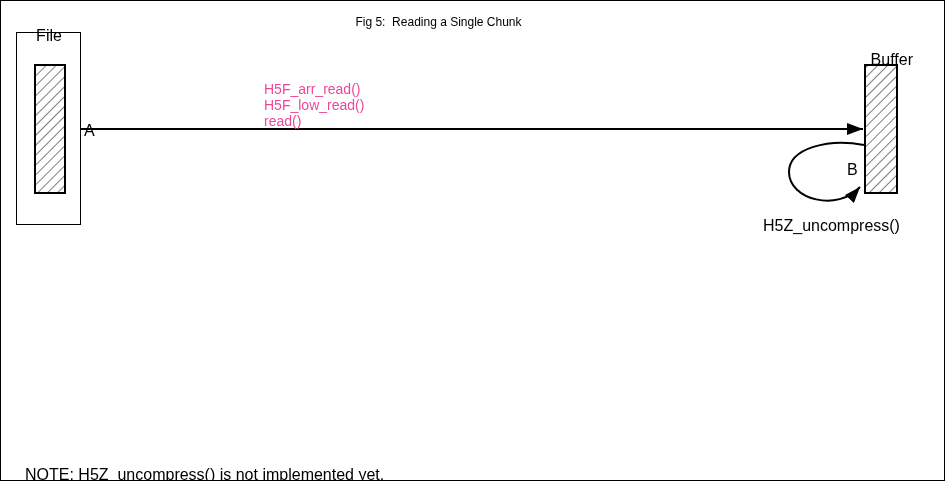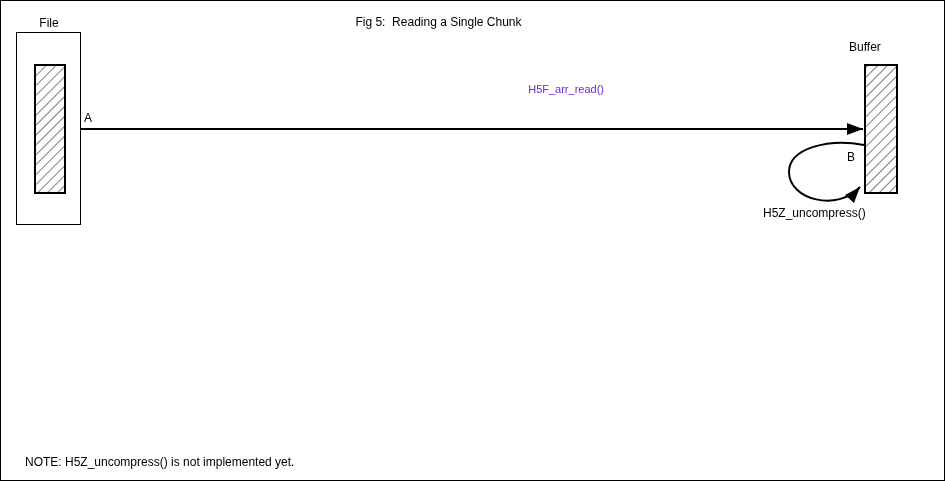--- a/index.html
+++ b/index.html
@@ -18,24 +18,25 @@
     color: #000000;
     overflow: hidden;
   }
   .shapes {
     position: absolute;
     left: 0;
     top: 0;
   }
   .txt {
     position: absolute;
-    font-size: 12px;
+    font-size: 16px;
     line-height: 13px;
     white-space: pre;
     color: #000000;
+    margin-top: 12px;
   }
   .title {
     position: absolute;
     left: 0;
     top: 9px;
     width: 875px;
     text-align: center;
     font-size: 12px;
     line-height: 24px;
     white-space: pre;
@@ -44,39 +45,39 @@
   .file-label {
     left: 16px;
     top: 16px;
     width: 64px;
     text-align: center;
   }
   .buffer-label {
     left: 848px;
     top: 40px;
     width: 64px;
-    text-align: left;
+    text-align: right;
   }
   .a-label {
     left: 83px;
     top: 111px;
   }
   .b-label {
     left: 846px;
     top: 150px;
   }
   .callstack {
     position: absolute;
     left: 263px;
     top: 80px;
     width: 340px;
-    text-align: right;
-    font-size: 11px;
+    text-align: left;
+    font-size: 14px;
     line-height: 16.2px;
-    color: #6d28d9;
+    color: #ec4899;
   }
   .callstack div {
     white-space: pre;
   }
   .uncompress-label {
     left: 762px;
     top: 206px;
   }
   .note {
     left: 24px;
@@ -114,19 +115,21 @@
   <div class="txt file-label">File</div>
 
   <div class="txt buffer-label">Buffer</div>
 
   <div class="txt a-label">A</div>
 
   <div class="txt b-label">B</div>
 
   <div class="callstack">
     <div>H5F_arr_read()</div>
+    <div>H5F_low_read()</div>
+    <div>read()</div>
   </div>
 
   <div class="txt uncompress-label">H5Z_uncompress()</div>
 
   <div class="txt note">NOTE: H5Z_uncompress() is not implemented yet.</div>
 
 </div>
 
 </body></html>

